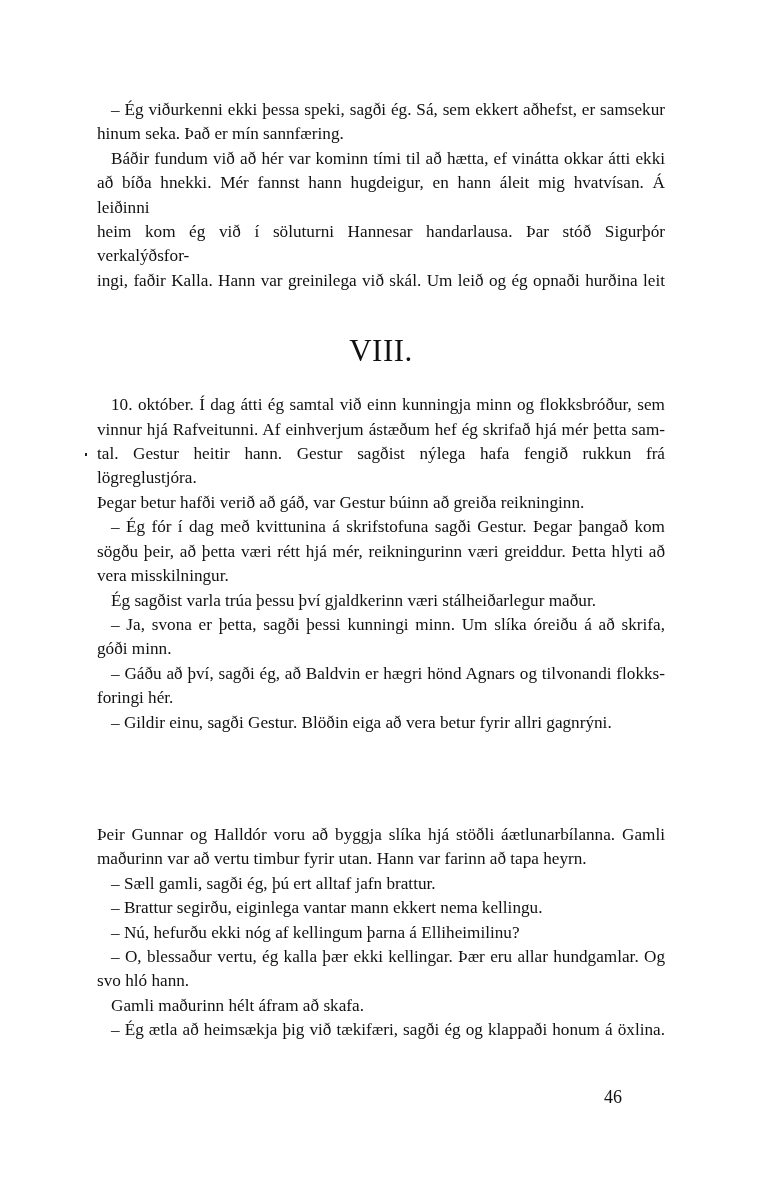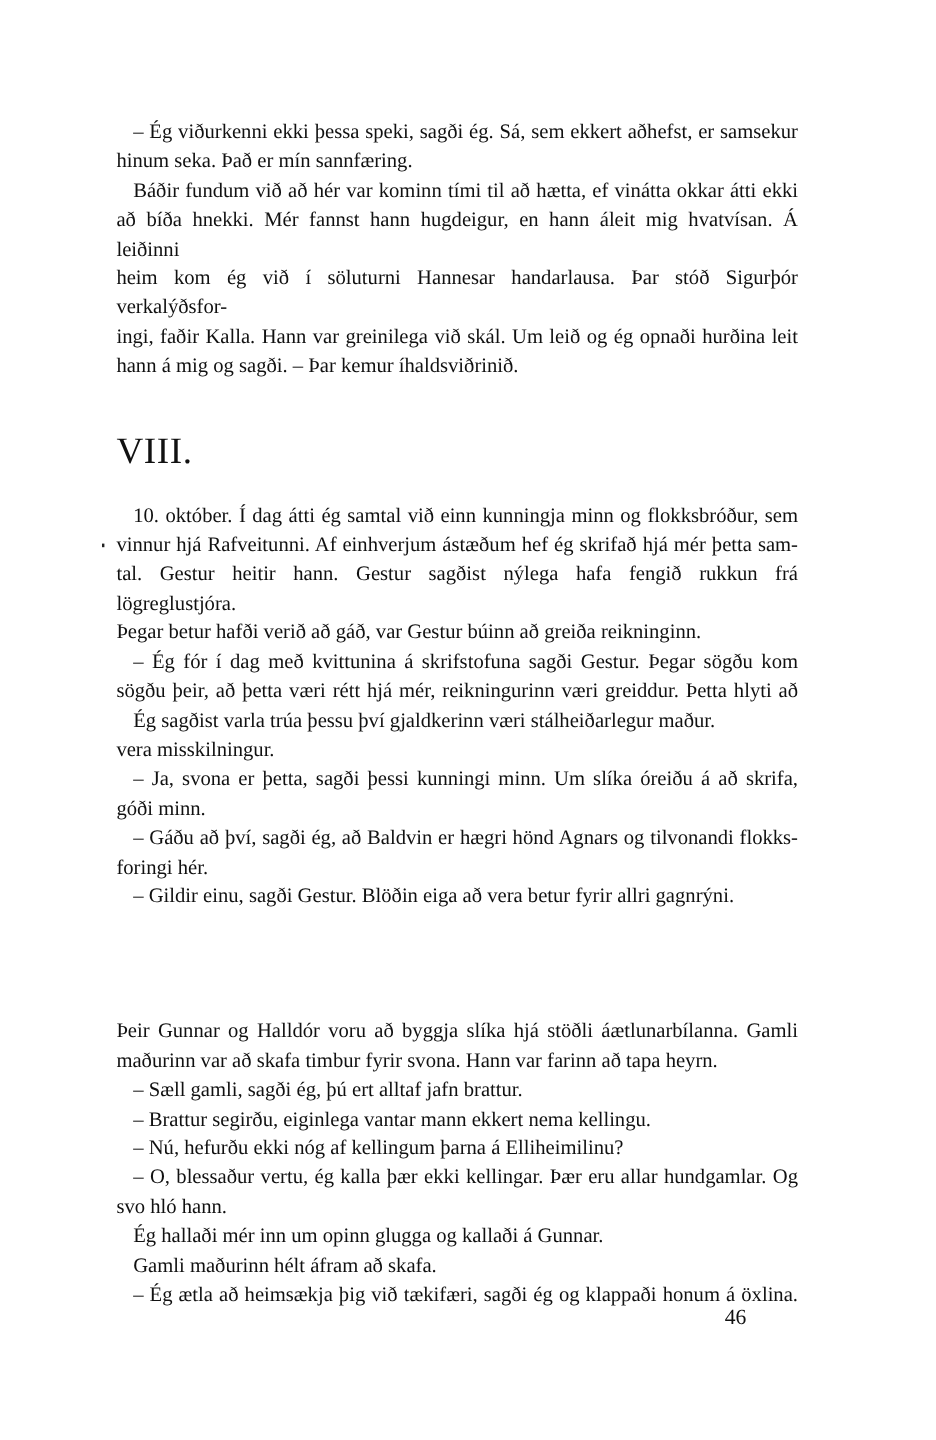--- a/index.html
+++ b/index.html
@@ -2,67 +2,65 @@
 <html><head>
 <meta charset="utf-8">
 <style>
   html, body { margin: 0; padding: 0; background: #ffffff; }
   body { width: 780px; height: 1200px; position: relative; overflow: hidden;
          font-family: "Liberation Serif", "DejaVu Serif", serif; color: #111; }
   .page { position: absolute; left: 97px; top: 98px; width: 568px; }
   .line { font-size: 17.2px; line-height: 24.4px; white-space: nowrap; }
   .justify { text-align: justify; text-align-last: justify; white-space: normal; }
   .indent { padding-left: 14px; }
-  .heading { text-align: left; font-size: 31px; letter-spacing: 0.5px; font-weight: normal; margin: 0; }
+  .heading { text-align: center; font-size: 31px; letter-spacing: 0.5px; font-weight: normal; margin: 0; }
   .pagenum { position: absolute; left: 604px; top: 1087px; font-size: 18px; }
   .mark { position: absolute; left: 85px; top: 453px; width: 2px; height: 3px; background: #222; }
 </style>
 </head>
 <body>
 
 <div class="page">
   <div id="sec-top">
       <div class="line indent justify">– Ég viðurkenni ekki þessa speki, sagði ég. Sá, sem ekkert aðhefst, er samsekur</div>
       <div class="line">hinum seka. Það er mín sannfæring.</div>
       <div class="line indent justify">Báðir fundum við að hér var kominn tími til að hætta, ef vinátta okkar átti ekki</div>
       <div class="line justify">að bíða hnekki. Mér fannst hann hugdeigur, en hann áleit mig hvatvísan. Á leiðinni</div>
       <div class="line justify">heim kom ég við í söluturni Hannesar handarlausa. Þar stóð Sigurþór verkalýðsfor-</div>
       <div class="line justify">ingi, faðir Kalla. Hann var greinilega við skál. Um leið og ég opnaði hurðina leit</div>
-      <div class="line">hann á mig og sagði. – Þar kemur íhaldsviðrinið.</div>
     </div>
 
   <div style="height:40px"></div>
   <h2 class="heading">VIII.</h2>
   <div style="height:24px"></div>
   <div id="sec-viii">
       <div class="line indent justify">10. október. Í dag átti ég samtal við einn kunningja minn og flokksbróður, sem</div>
       <div class="line justify">vinnur hjá Rafveitunni. Af einhverjum ástæðum hef ég skrifað hjá mér þetta sam-</div>
       <div class="line justify">tal. Gestur heitir hann. Gestur sagðist nýlega hafa fengið rukkun frá lögreglustjóra.</div>
       <div class="line">Þegar betur hafði verið að gáð, var Gestur búinn að greiða reikninginn.</div>
-      <div class="line indent justify">– Ég fór í dag með kvittunina á skrifstofuna sagði Gestur. Þegar sögðu kom</div>
+      <div class="line indent justify">– Ég fór í dag með kvittunina á skrifstofuna sagði Gestur. Þegar þangað kom</div>
       <div class="line justify">sögðu þeir, að þetta væri rétt hjá mér, reikningurinn væri greiddur. Þetta hlyti að</div>
+      <div class="line">vera misskilningur.</div>
       <div class="line indent">Ég sagðist varla trúa þessu því gjaldkerinn væri stálheiðarlegur maður.</div>
-      <div class="line">vera misskilningur.</div>
       <div class="line indent justify">– Ja, svona er þetta, sagði þessi kunningi minn. Um slíka óreiðu á að skrifa,</div>
       <div class="line">góði minn.</div>
       <div class="line indent justify">– Gáðu að því, sagði ég, að Baldvin er hægri hönd Agnars og tilvonandi flokks-</div>
       <div class="line">foringi hér.</div>
       <div class="line indent">– Gildir einu, sagði Gestur. Blöðin eiga að vera betur fyrir allri gagnrýni.</div>
     </div>
 
   <div style="height:62px"></div>
   <div style="height:26px"></div>
   <div id="sec-ix">
       <div class="line justify">Þeir Gunnar og Halldór voru að byggja slíka hjá stöðli áætlunarbílanna. Gamli</div>
-      <div class="line">maðurinn var að skafa timbur fyrir svona. Hann var farinn að tapa heyrn.</div>
+      <div class="line">maðurinn var að vertu timbur fyrir utan. Hann var farinn að tapa heyrn.</div>
       <div class="line indent">– Sæll gamli, sagði ég, þú ert alltaf jafn brattur.</div>
       <div class="line indent">– Brattur segirðu, eiginlega vantar mann ekkert nema kellingu.</div>
       <div class="line indent">– Nú, hefurðu ekki nóg af kellingum þarna á Elliheimilinu?</div>
       <div class="line indent justify">– O, blessaður vertu, ég kalla þær ekki kellingar. Þær eru allar hundgamlar. Og</div>
       <div class="line">svo hló hann.</div>
-      <div class="line indent">Ég hallaði mér inn um opinn glugga og kallaði á Gunnar.</div>
       <div class="line indent">Gamli maðurinn hélt áfram að skafa.</div>
       <div class="line indent justify">– Ég ætla að heimsækja þig við tækifæri, sagði ég og klappaði honum á öxlina.</div>
     </div>
 </div>
 
 <div class="mark"></div>
 <div class="pagenum">46</div>
 
 </body></html>

